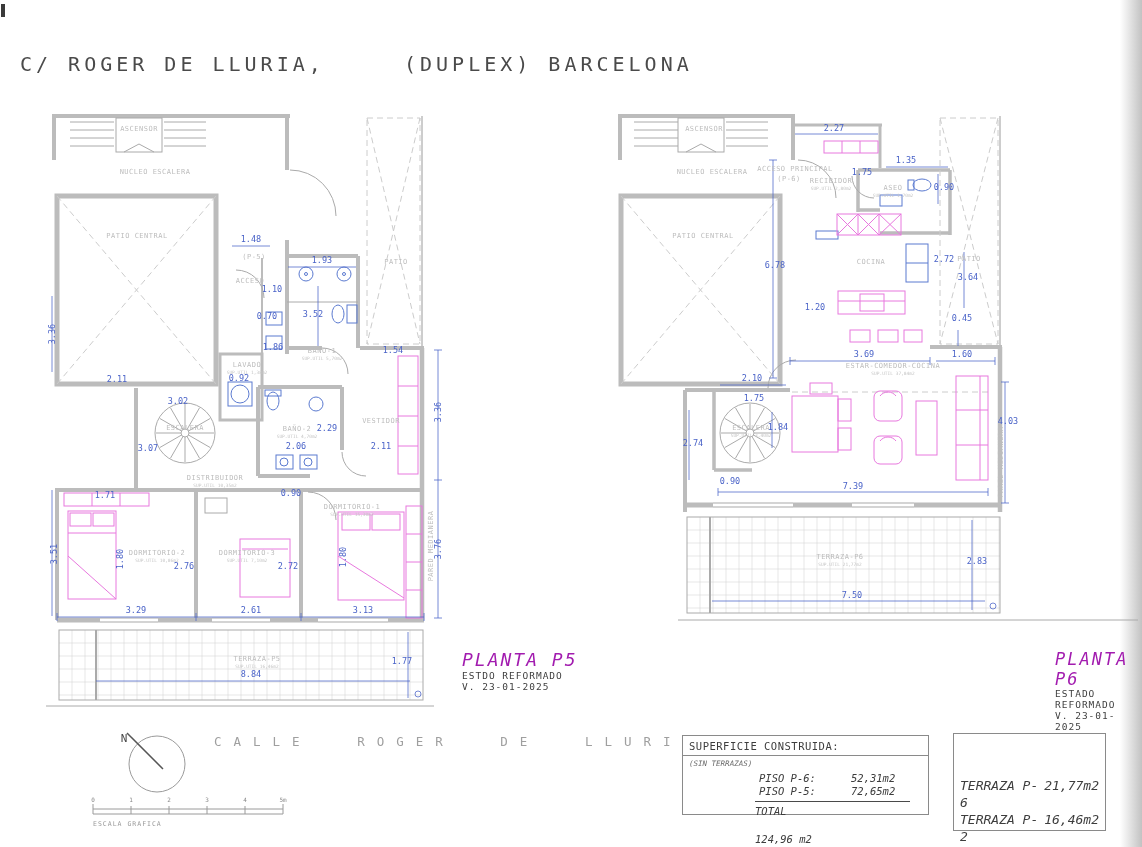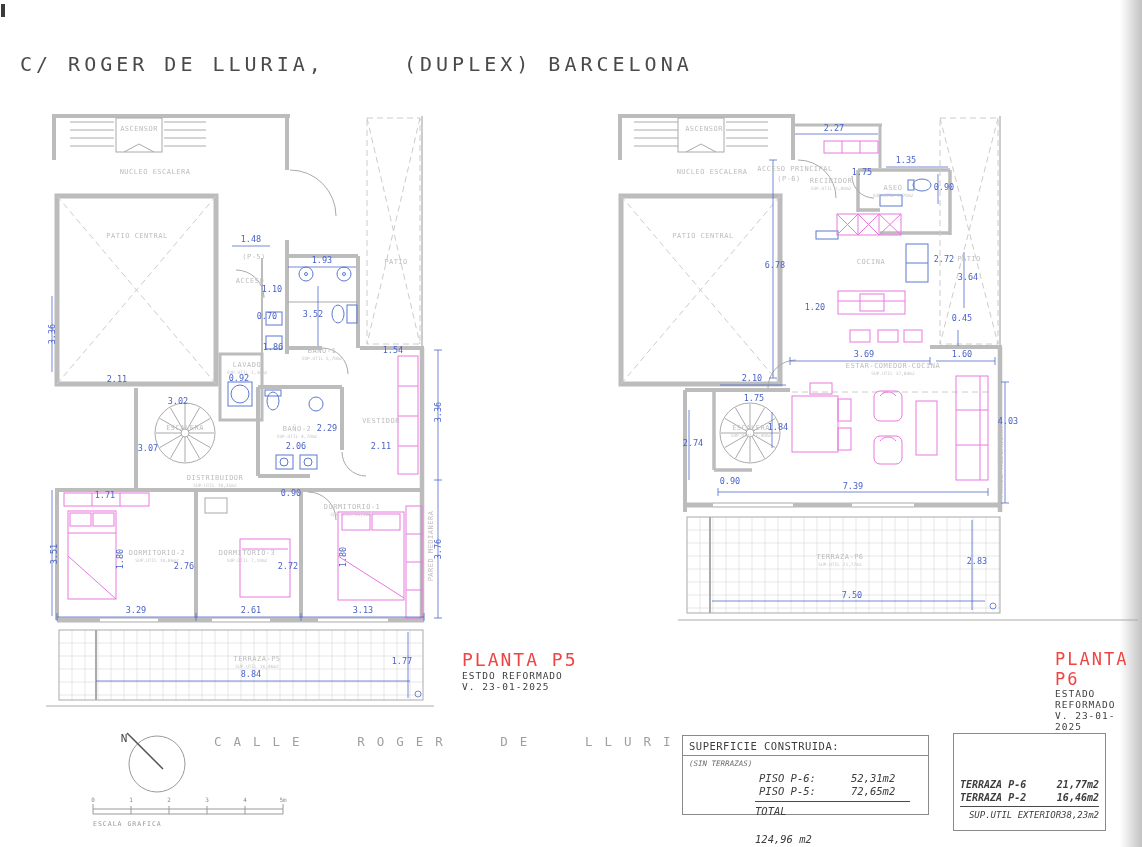--- a/index.html
+++ b/index.html
@@ -5,34 +5,34 @@
   html,body{margin:0;padding:0;background:#ffffff;}
   body{width:1142px;height:847px;position:relative;overflow:hidden;
        font-family:"DejaVu Sans Mono",monospace;color:#3d3d3d;}
   .abs{position:absolute;}
   
   .main-title{top:52px;font-size:20px;letter-spacing:4px;color:#4a4a4a;white-space:nowrap;}
   #title-left{left:20px;}
   #title-right{left:404px;}
   
   .planta-block{line-height:1.15;}
-  .planta-name{font-size:18px;letter-spacing:2px;color:#ef4444;}
+  .planta-name{font-size:18px;letter-spacing:2px;color:#a21caf;font-style:italic;}
   .planta-sub{font-size:9.5px;letter-spacing:1px;color:#3f3f3f;}
   
   .cad-table{border:1px solid #8a8a8a;background:#fff;box-sizing:border-box;font-size:10px;}
   #table-construida{left:682px;top:735px;width:247px;height:80px;}
   #table-exterior{left:953px;top:733px;width:153px;height:98px;}
   .tbl-title{padding:4px 6px 3px 6px;border-bottom:1px solid #8a8a8a;font-size:10.5px;letter-spacing:0.5px;}
   .tbl-note{font-style:italic;font-size:7.5px;color:#6a6a6a;padding:3px 6px 0 6px;}
   .piso-rows{margin:4px 0 0 76px;font-style:italic;font-size:10.5px;}
   .piso-row{display:flex;gap:14px;line-height:1.25;}
   .piso-row .lbl{width:78px;}
   .total-row{margin:3px 18px 0 72px;border-top:1.5px solid #4a4a4a;padding-top:3px;
              display:flex;gap:16px;font-style:italic;font-size:10.5px;justify-content:center;flex-direction:column;}
-  .ext-rows{margin:44px 6px 0 6px;font-style:italic;font-size:10px;font-weight:bold;}
+  .ext-rows{margin:44px 6px 0 6px;font-style:italic;font-size:13px;}
   .ext-row{display:flex;justify-content:space-between;line-height:1.3;}
   .ext-total{margin:2px 6px 0 6px;border-top:1.5px solid #4a4a4a;padding-top:3px;
              display:flex;justify-content:flex-end;font-style:italic;font-size:9px;}
   
   #street-name{left:214px;top:734px;font-size:12.5px;color:#9f9f9f;
                letter-spacing:12px;word-spacing:26px;white-space:nowrap;}
   
   #edge-band{left:1120px;top:0;width:22px;height:847px;
              background:linear-gradient(to right,rgba(120,120,120,0),rgba(120,120,120,0.45));}
   #corner-mark{left:1px;top:4px;width:4px;height:13px;background:#3a3a3a;}

